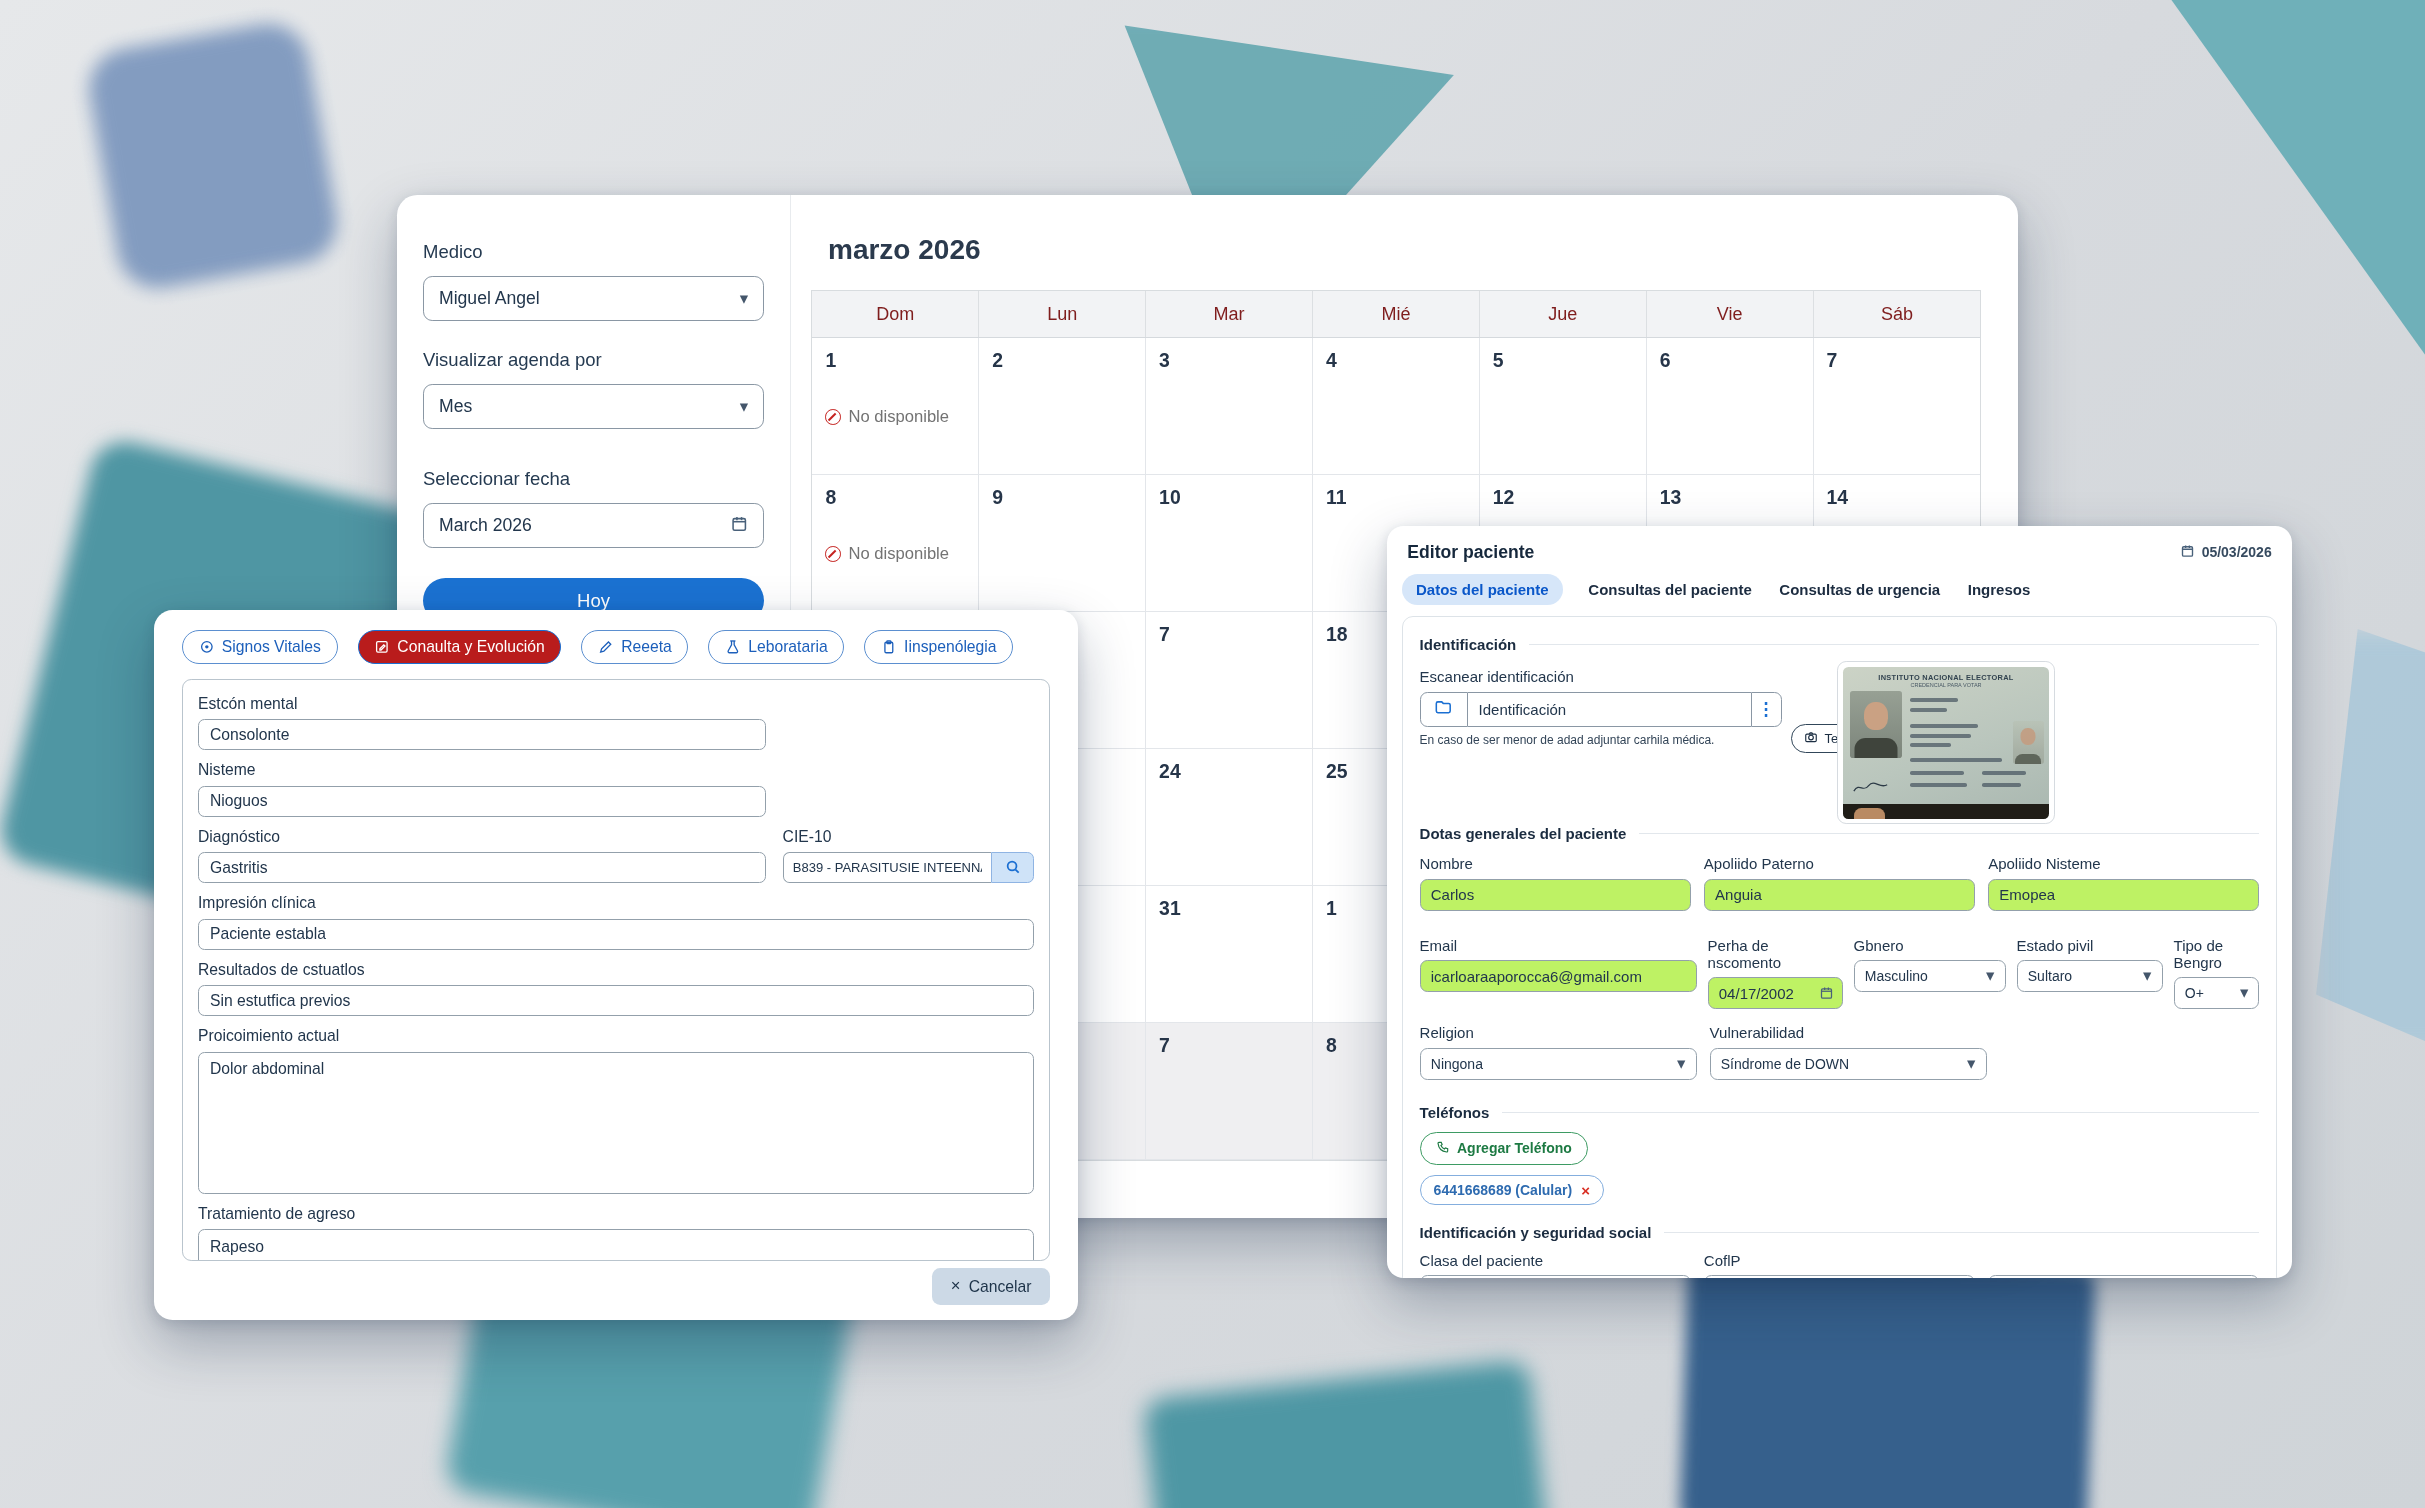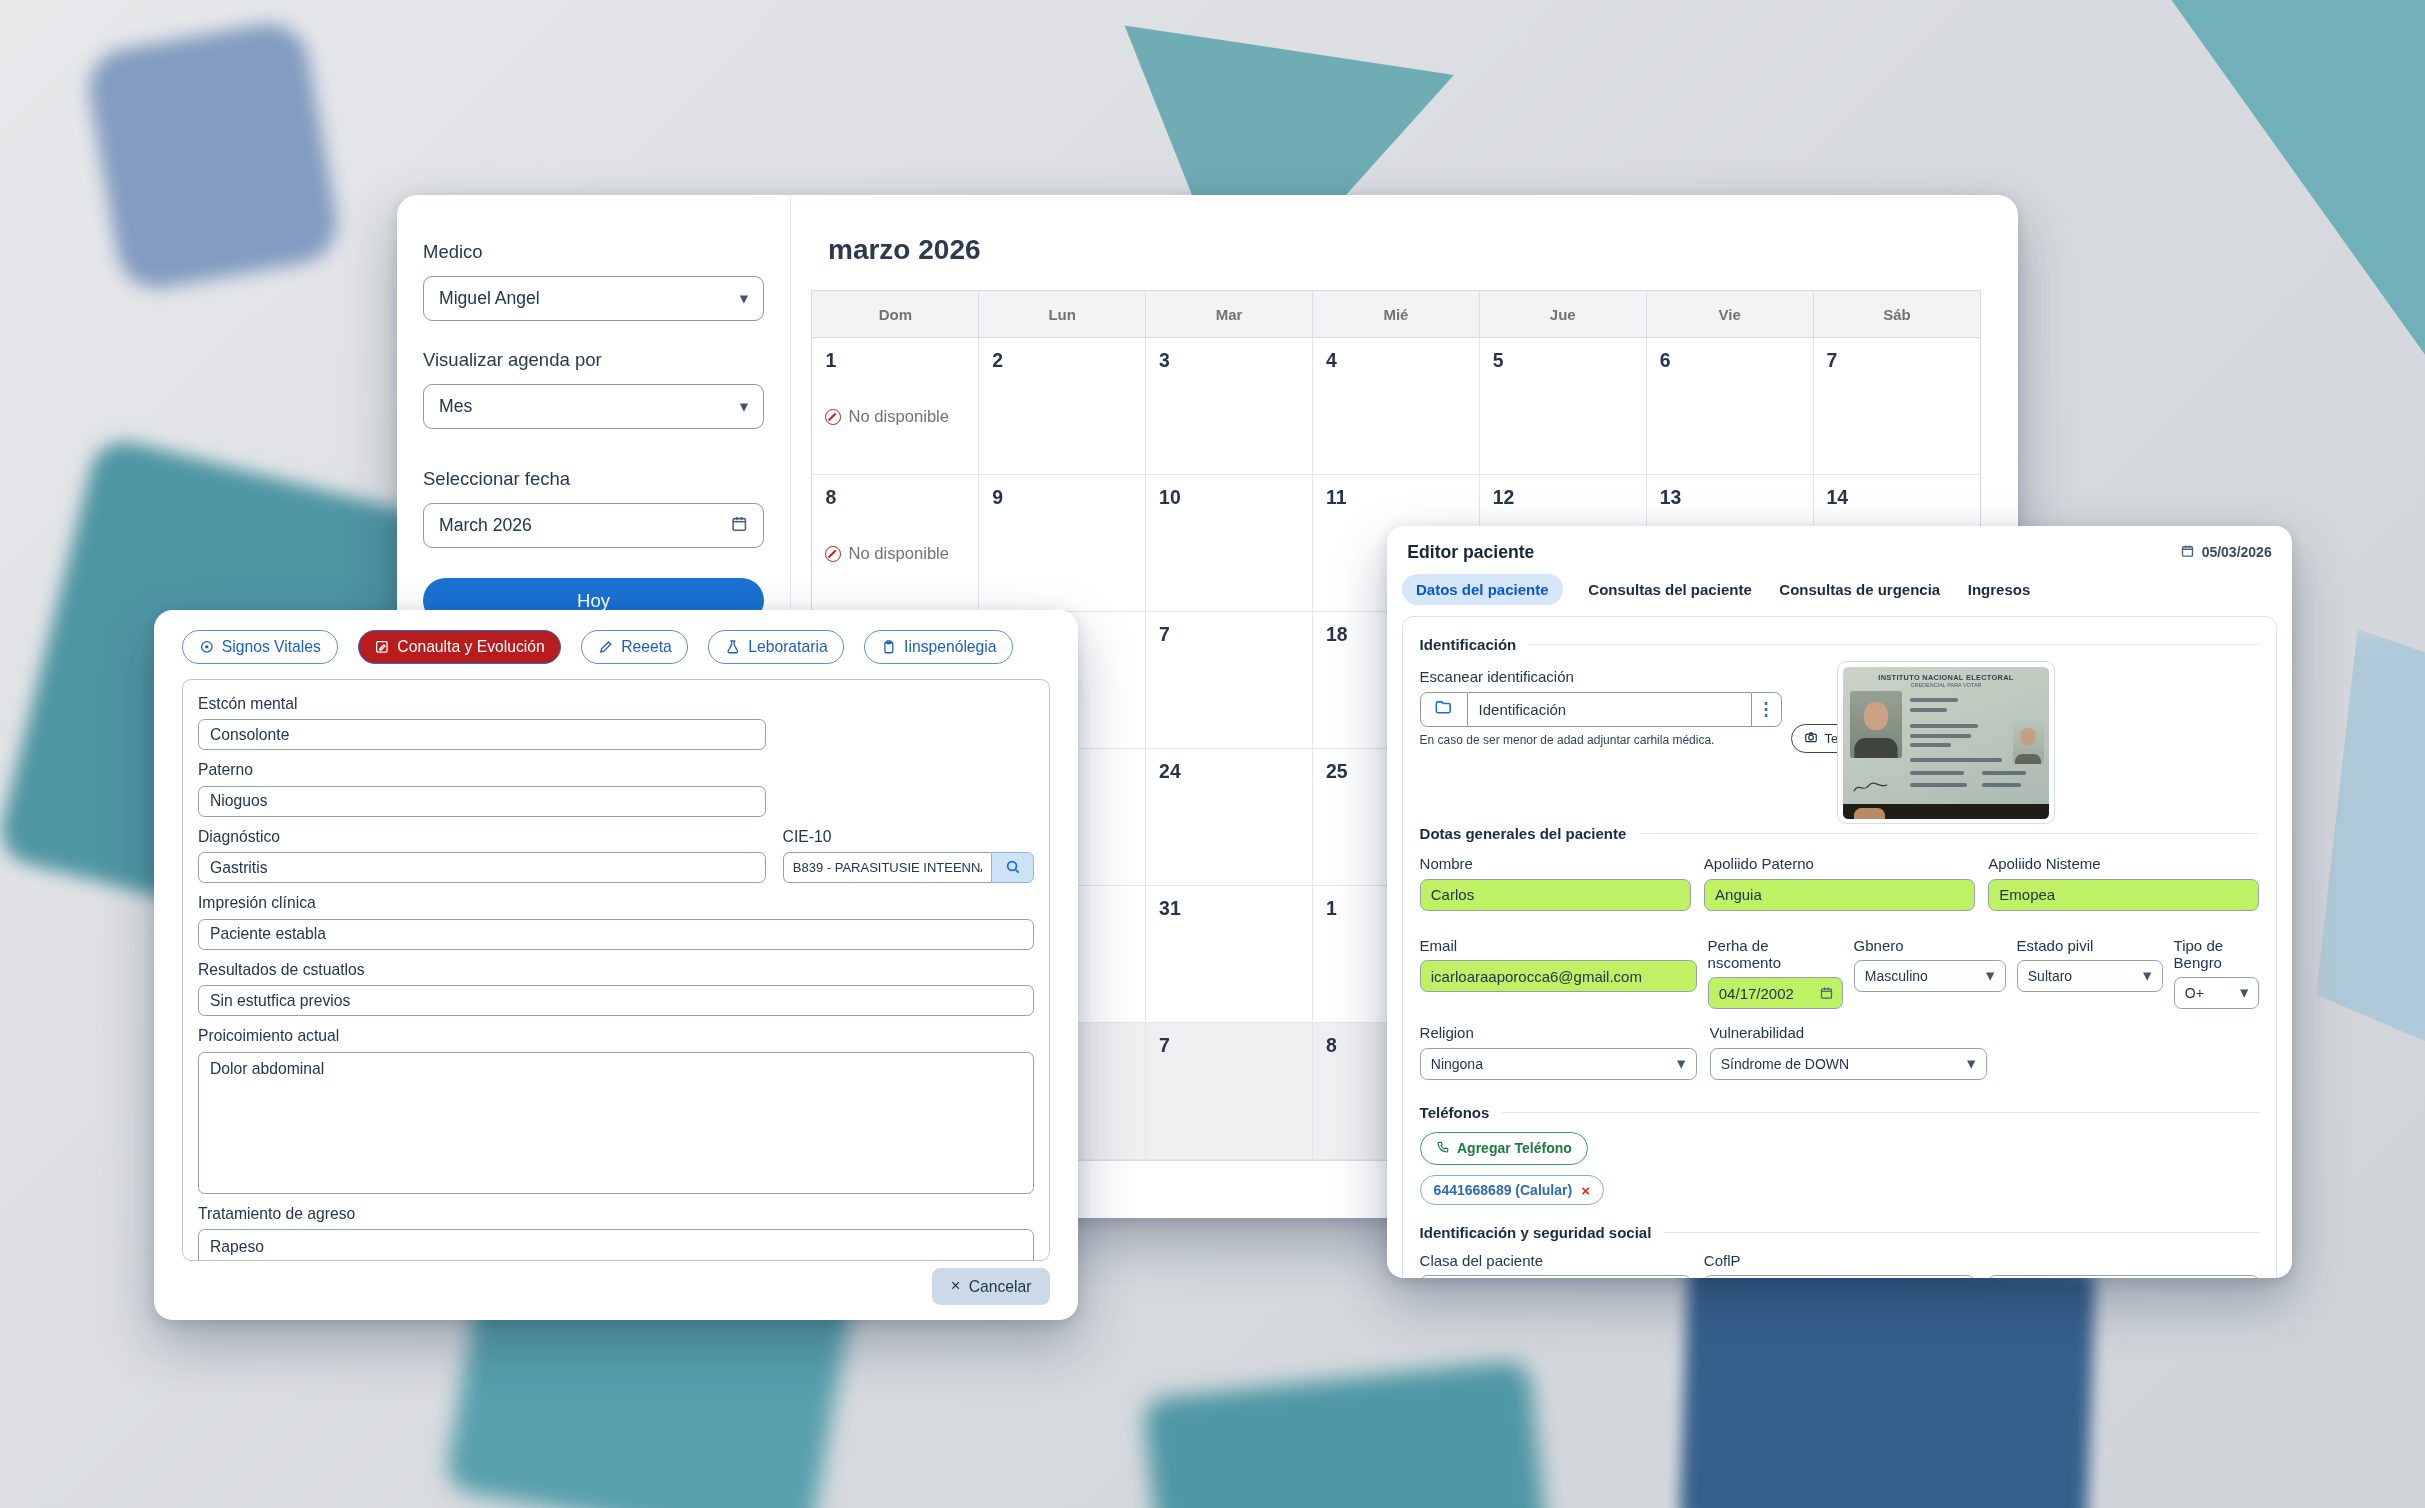--- a/index.html
+++ b/index.html
@@ -48,21 +48,21 @@
   .partial-row { margin-top:15.7px; display:flex; gap:20.3px; }
   .partial-pill { flex:1; height:39px; background:#1b72d2; border-radius:20.3px; }
 
   .sched-cal { position:absolute; left:394px; top:0; right:0; bottom:0; padding:39px 37px 0 37px; }
   .cal-title { font-size:28px; font-weight:600; color:#2b3a4d; margin-left:0; }
   .cal-table { margin-top:24px; margin-left:-16.6px; width:1170px;
       border:0.9px solid #d8dcdf; background:#fff; }
   .cal-headrow { display:grid; grid-template-columns:repeat(7,1fr); background:#f2f3f5;
       border-bottom:0.9px solid #d5d9dd; }
   .cal-headcell { height:46px; display:flex; align-items:center; justify-content:center;
-      font-size:15px; font-weight:700; color:#737373; border-right:0.9px solid #dcdfe2; }
+      font-size:18px; font-weight:400; color:#7f1d1d; border-right:0.9px solid #dcdfe2; }
   .cal-headcell:last-child { border-right:none; }
   .cal-bodyrow { display:grid; grid-template-columns:repeat(7,1fr); }
   .cal-cell { height:137px; border-right:0.9px solid #e3e6ea; border-bottom:0.9px solid #e3e6ea;
       padding:11px 0 0 13px; background:#fff; cursor:pointer; }
   .cal-cell:last-child { border-right:none; }
   .cal-cell.muted { background:#efeff1; }
   .cal-day { font-size:19.4px; font-weight:600; color:#263549; }
   .unavail { display:flex; align-items:center; gap:7.4px; margin-top:35px; }
   .unavail-txt { font-size:16.6px; color:#737373; font-weight:400; }
   .nodisp-ico { width:15.7px; height:15.7px; border:1.8px solid #c5221f; border-radius:50%;
@@ -447,21 +447,21 @@
           </svg>
         </span>
         <span>Iinspenólegia</span>
       </button>
     </div>
 
   <div class="form-box">
     <div class="f-label">Estcón mental</div>
     <input class="f-input" value="Consolonte" style="">
 
-    <div class="f-label">Paterno</div>
+    <div class="f-label">Nisteme</div>
     <input class="f-input" value="Nioguos" style="">
 
     <div class="diag-row">
       <div class="diag-col">
         <div class="f-label">Diagnóstico</div>
         <input class="f-input full" value="Gastritis" style="">
       </div>
       <div class="cie-col">
         <div class="f-label">CIE-10</div>
         <div class="cie-wrap">

